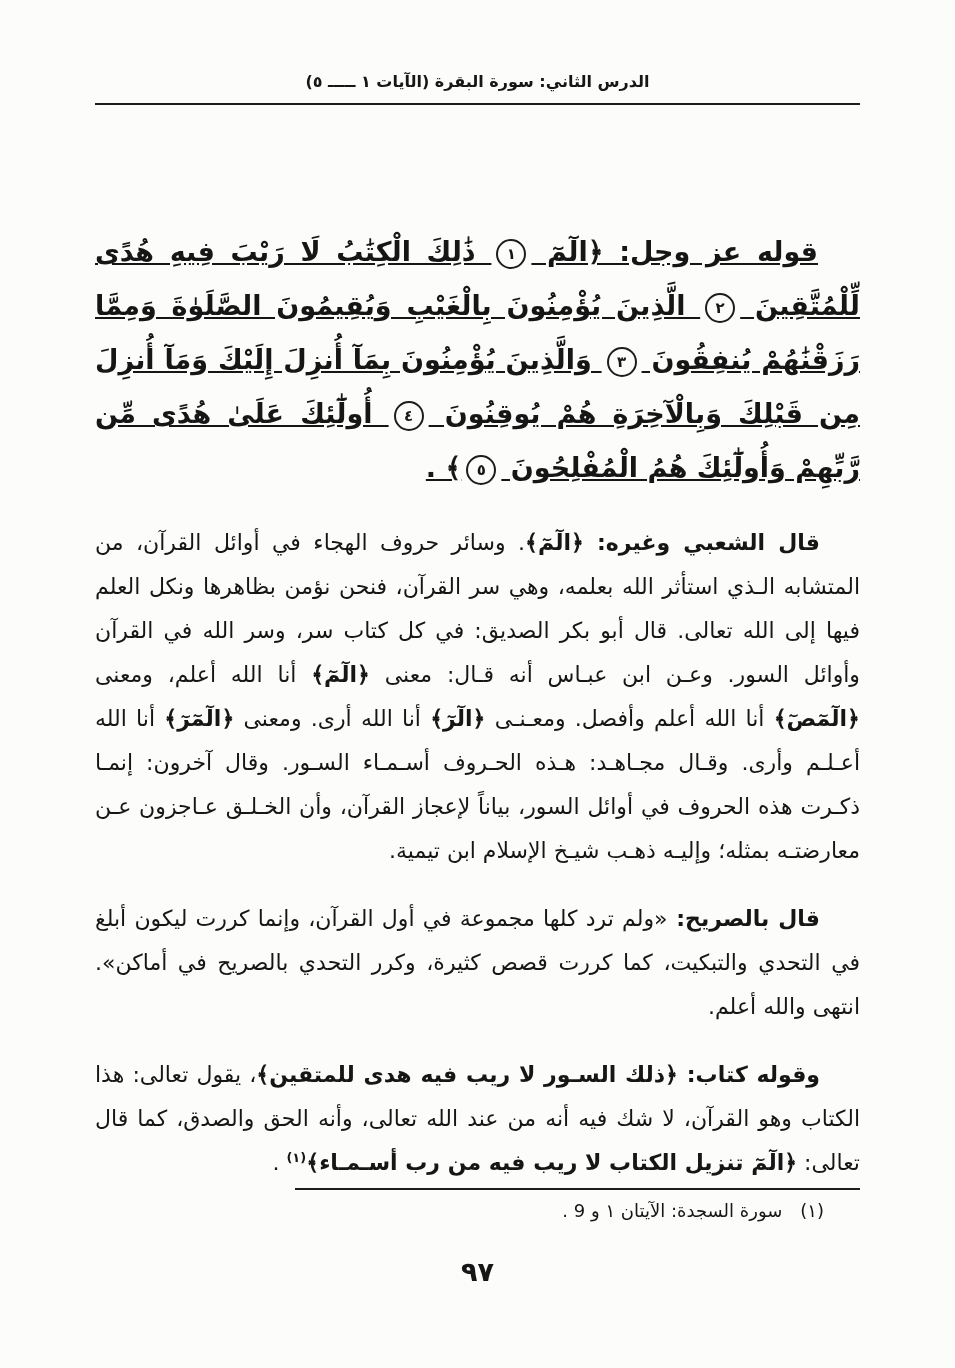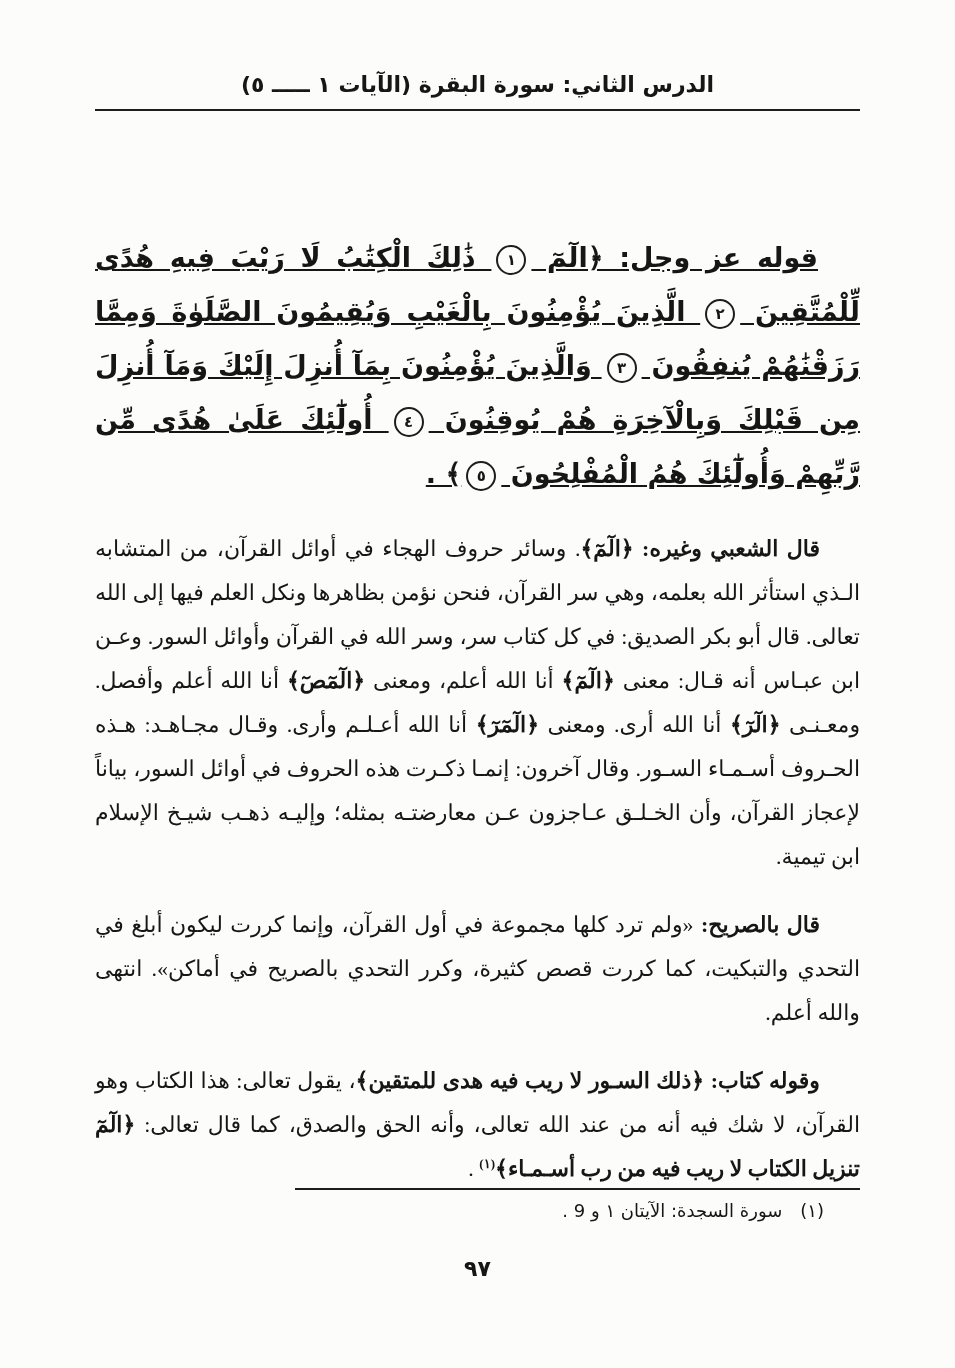--- a/index.html
+++ b/index.html
@@ -15,21 +15,21 @@
     direction: rtl;
     position: relative;
     overflow: hidden;
   }
   .page {
     padding: 72px 95px 0 95px;
   }
   .page-header {
     text-align: center;
     font-weight: bold;
-    font-size: 22px;
+    font-size: 16px;
     letter-spacing: 0.5px;
     padding-bottom: 10px;
   }
   .header-rule {
     border: none;
     border-top: 2px solid #1d1d1d;
     margin: 2px 0 0 0;
   }
   .quran-block {
     margin-top: 120px;
@@ -57,21 +57,20 @@
   }
   .body-paragraphs {
     margin-top: 26px;
   }
   p.body-par {
     font-size: 22px;
     line-height: 2.0;
     text-align: justify;
     margin: 0 0 24px 0;
     text-indent: 40px;
-    font-family: Liberation Serif, serif;
   }
   p.body-par .bold {
     font-weight: bold;
   }
   p.body-par sup.fn-ref {
     font-size: 13px;
     font-weight: bold;
     line-height: 0;
   }
   .footnote-area {
@@ -92,21 +91,21 @@
     padding-right: 36px;
     font-size: 18px;
     align-items: baseline;
   }
   .page-number {
     position: absolute;
     top: 1256px;
     right: 0;
     left: 0;
     text-align: center;
-    font-size: 22px;
+    font-size: 27px;
     font-weight: bold;
   }
 </style>
 </head>
 <body>
 
 <div class="page">
 
   <div class="page-header">الدرس الثاني: سورة البقرة (الآيات ١ ـــــ ٥)</div>
   <hr class="header-rule">

